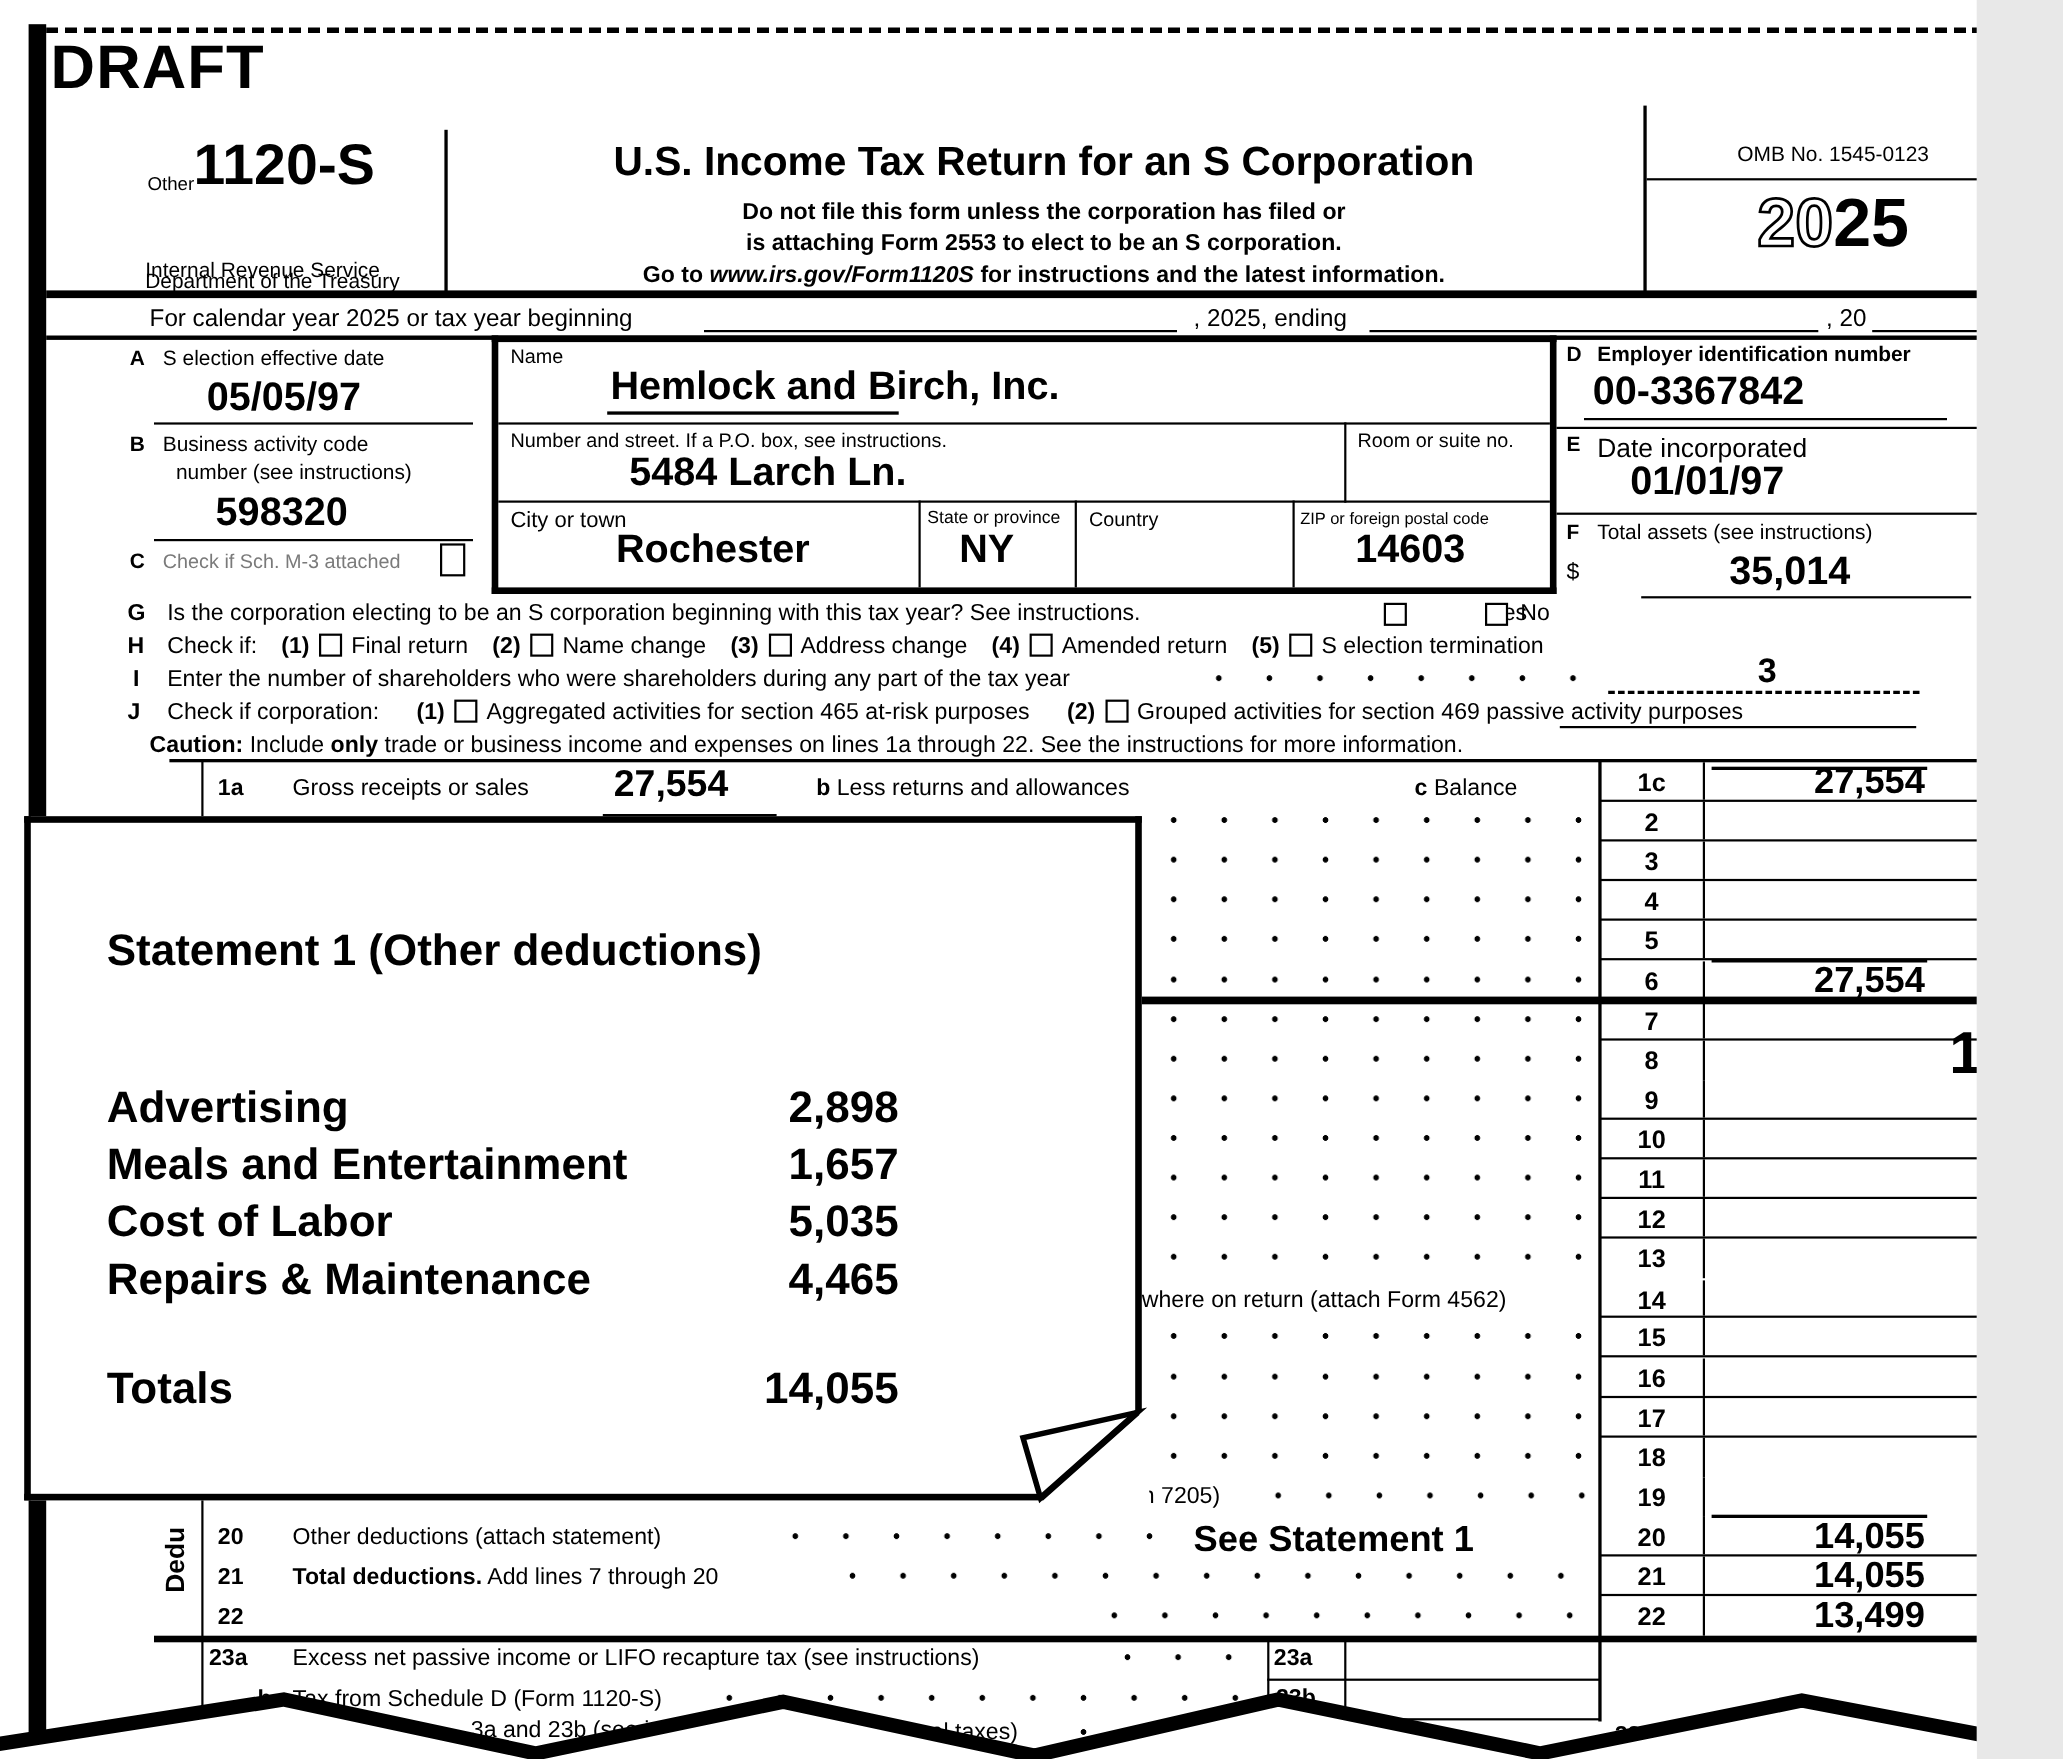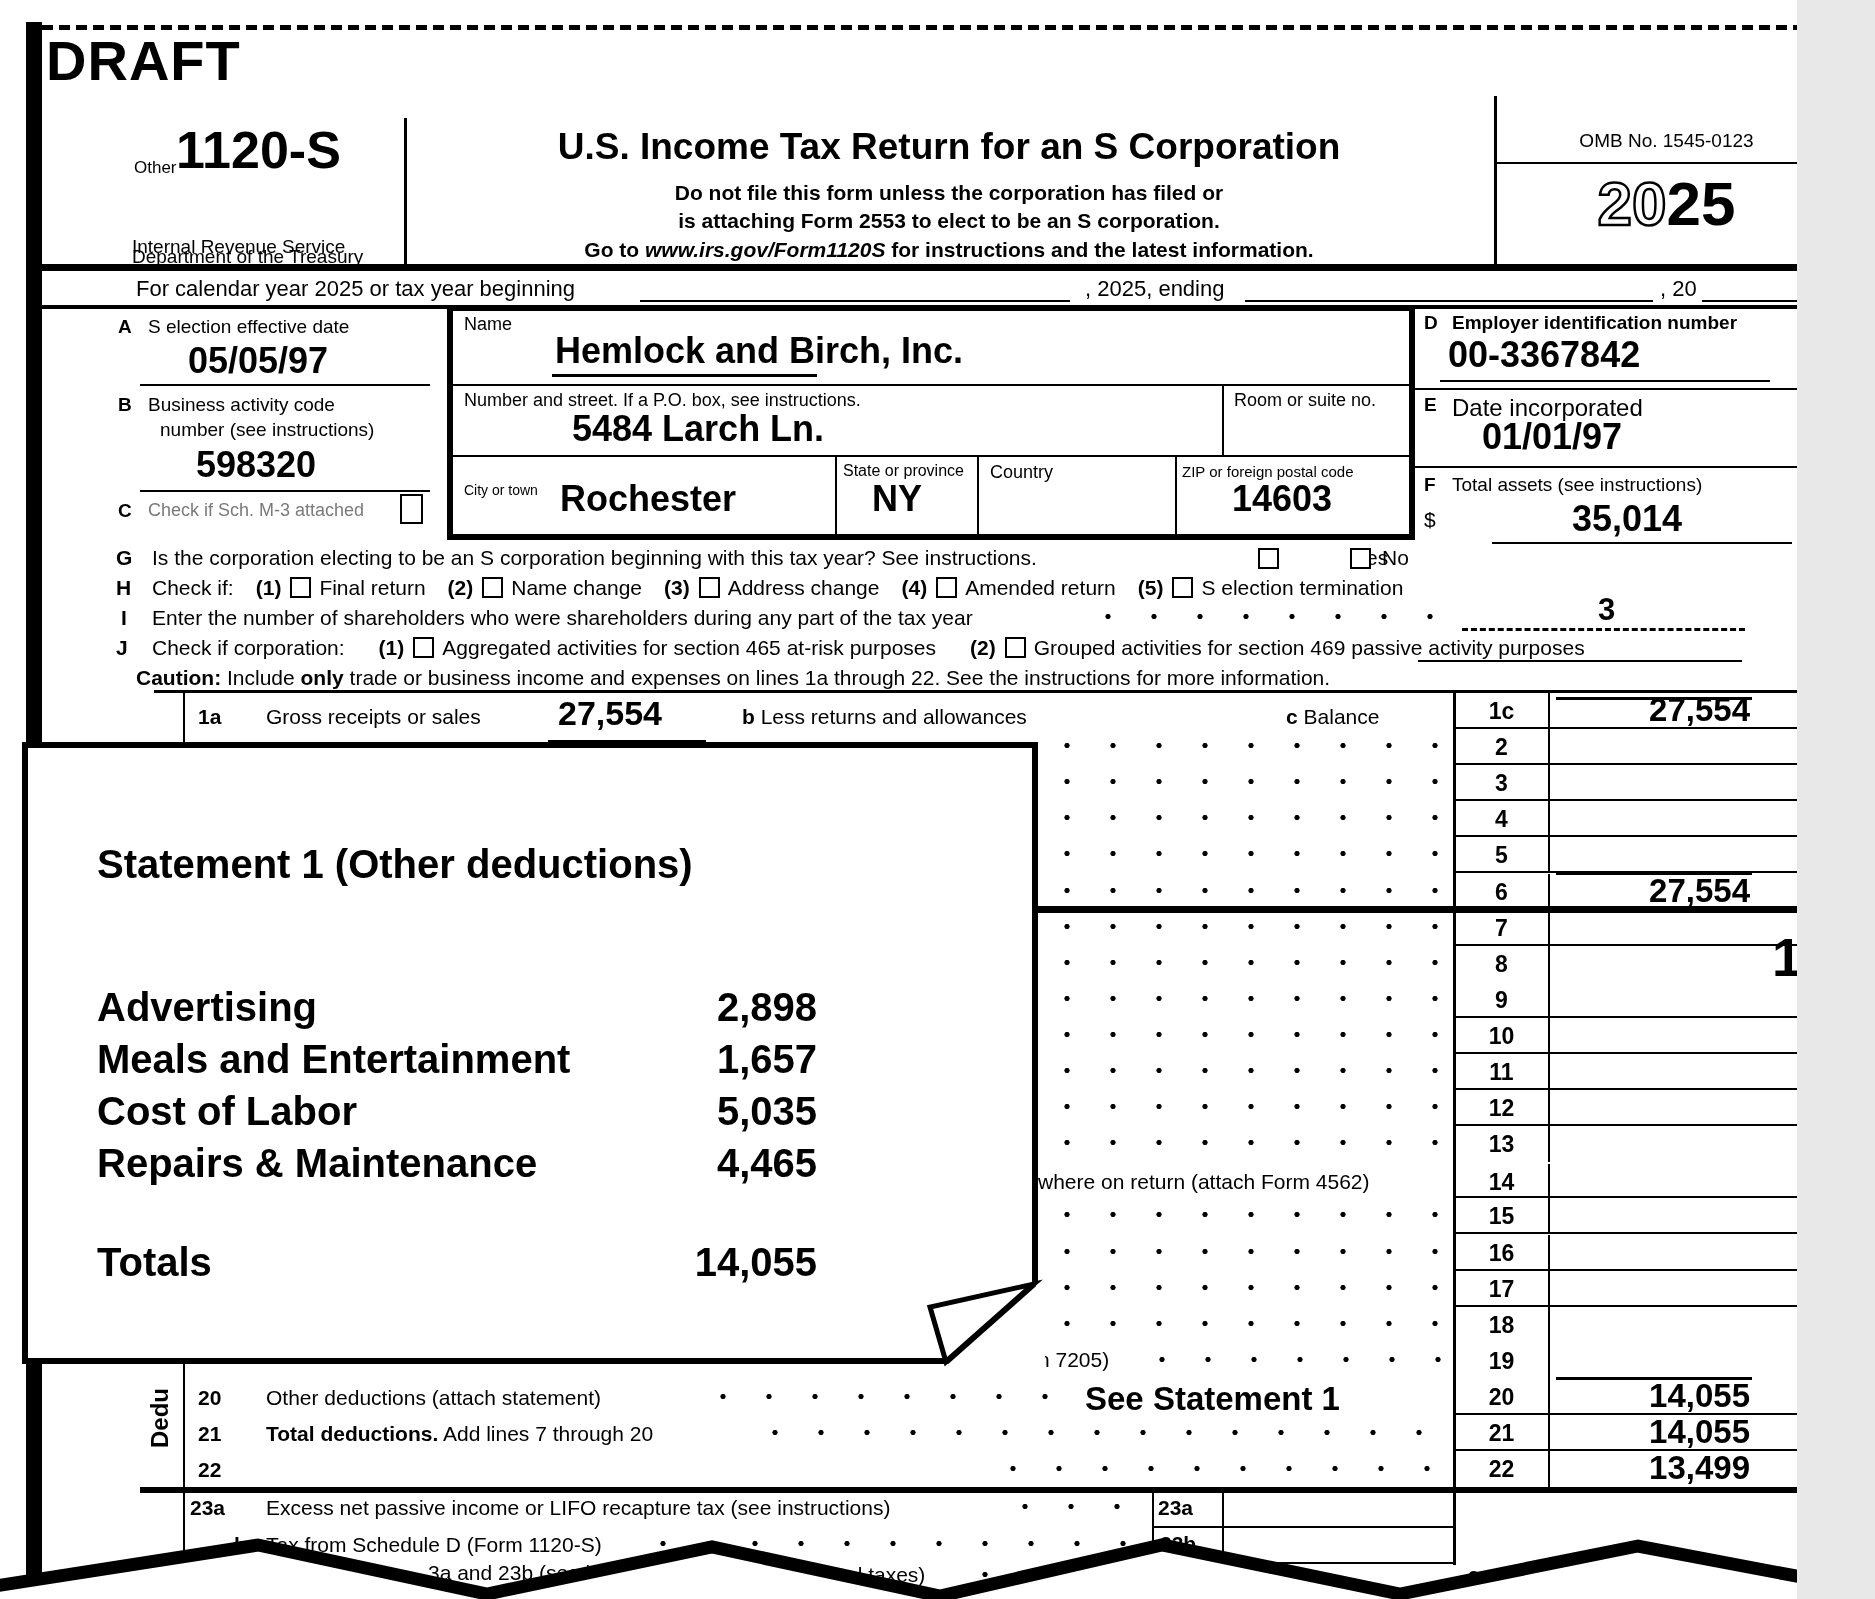--- a/index.html
+++ b/index.html
@@ -97,21 +97,21 @@
   <div class="t b" style="left:555px;top:330px;font-size:36px;">Hemlock and Birch, Inc.</div>
   <div class="hline" style="left:552px;top:374px;width:265px;height:3px;"></div>
   <div class="hline" style="left:453px;top:384px;width:956px;height:2px;"></div>
 
   <div class="t" style="left:464px;top:390px;font-size:18px;">Number and street. If a P.O. box, see instructions.</div>
   <div class="t b" style="left:572px;top:408px;font-size:36px;">5484 Larch Ln.</div>
   <div class="vline" style="left:1222px;top:384px;width:2px;height:73px;"></div>
   <div class="t" style="left:1234px;top:390px;font-size:18px;">Room or suite no.</div>
   <div class="hline" style="left:453px;top:455px;width:956px;height:2px;"></div>
 
-  <div class="t" style="left:464px;top:482px;font-size:14px;">City or town</div>
+  <div class="t" style="left:464px;top:462px;font-size:20px;">City or town</div>
   <div class="t b" style="left:560px;top:478px;font-size:36px;">Rochester</div>
   <div class="vline" style="left:835px;top:455px;width:2px;height:79px;"></div>
   <div class="t" style="left:843px;top:462px;font-size:16px;">State or province</div>
   <div class="t b" style="left:872px;top:478px;font-size:36px;">NY</div>
   <div class="vline" style="left:977px;top:455px;width:2px;height:79px;"></div>
   <div class="t" style="left:990px;top:462px;font-size:18px;">Country</div>
   <div class="vline" style="left:1175px;top:455px;width:2px;height:79px;"></div>
   <div class="t" style="left:1182px;top:463px;font-size:15px;">ZIP or foreign postal code</div>
   <div class="t b" style="left:1232px;top:478px;font-size:36px;">14603</div>
 

